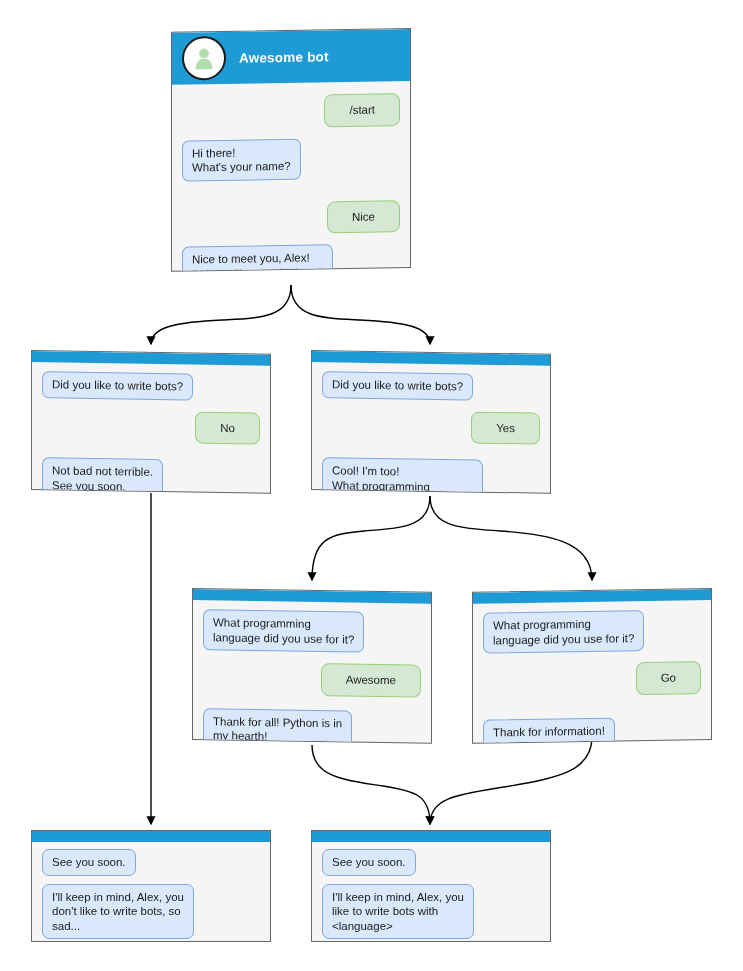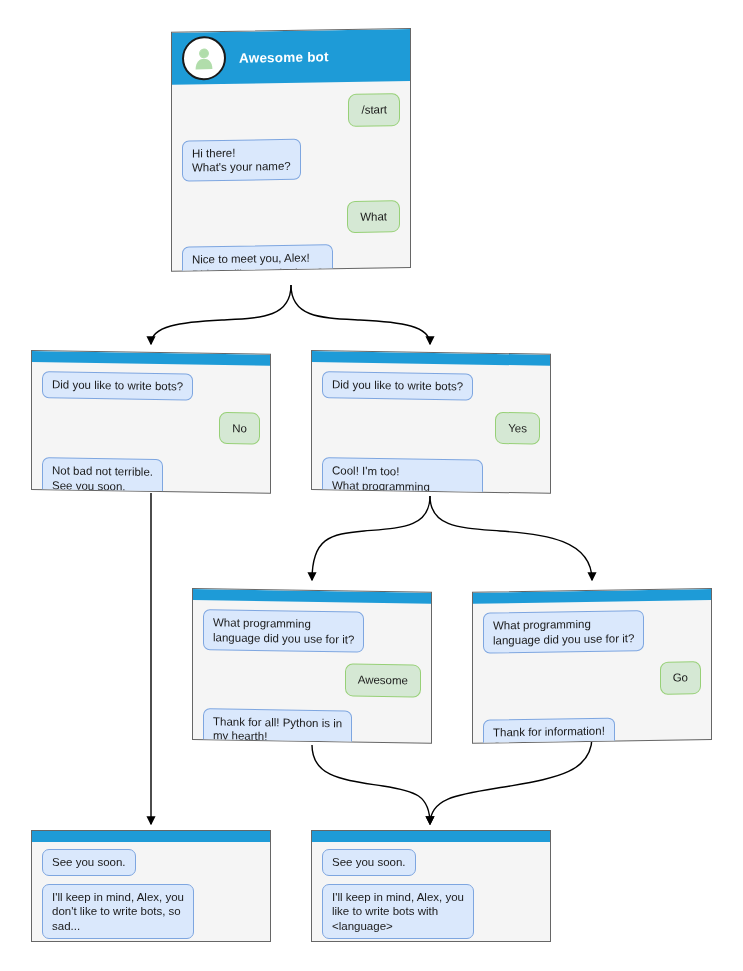--- a/index.html
+++ b/index.html
@@ -66,21 +66,21 @@
     white-space:pre-line;
   }
   .bubble.bot{
     background:#dae8fc;
     border:1px solid #7ea6e0;
   }
   .bubble.user{
     background:#d5e8d4;
     border:1px solid #97d077;
     border-radius:8px;
-    padding:8px 12px;
+    padding:8px 24px;
   }
 </style>
 </head>
 <body>
 
 <div id="canvas">
 
   <svg id="edges" viewBox="0 0 743 971">
     <defs>
       <marker id="arrow" viewBox="0 0 10 10" refX="8.5" refY="5" markerWidth="6.5" markerHeight="6.5" orient="auto-start-reverse">
@@ -117,21 +117,21 @@
     </div>
     <div class="node-body" style="padding-top:12px;">
       <div class="msgrow right">
         <div class="bubble user">/start</div>
       </div>
       <div class="msgrow left" style="margin-bottom:22px;">
         <div class="bubble bot">Hi there!
 What's your name?</div>
       </div>
       <div class="msgrow right">
-        <div class="bubble user">What</div>
+        <div class="bubble user">Nice</div>
       </div>
       <div class="msgrow left">
         <div class="bubble bot">Nice to meet you, Alex!
 Did you like to write bots?</div>
       </div>
     </div>
   </div>
 
   <div class="node" style="left:31px;top:350px;width:240px;height:140px;transform:skewY(0.9deg);transform-origin:0 0;">
     <div class="node-head"></div>

